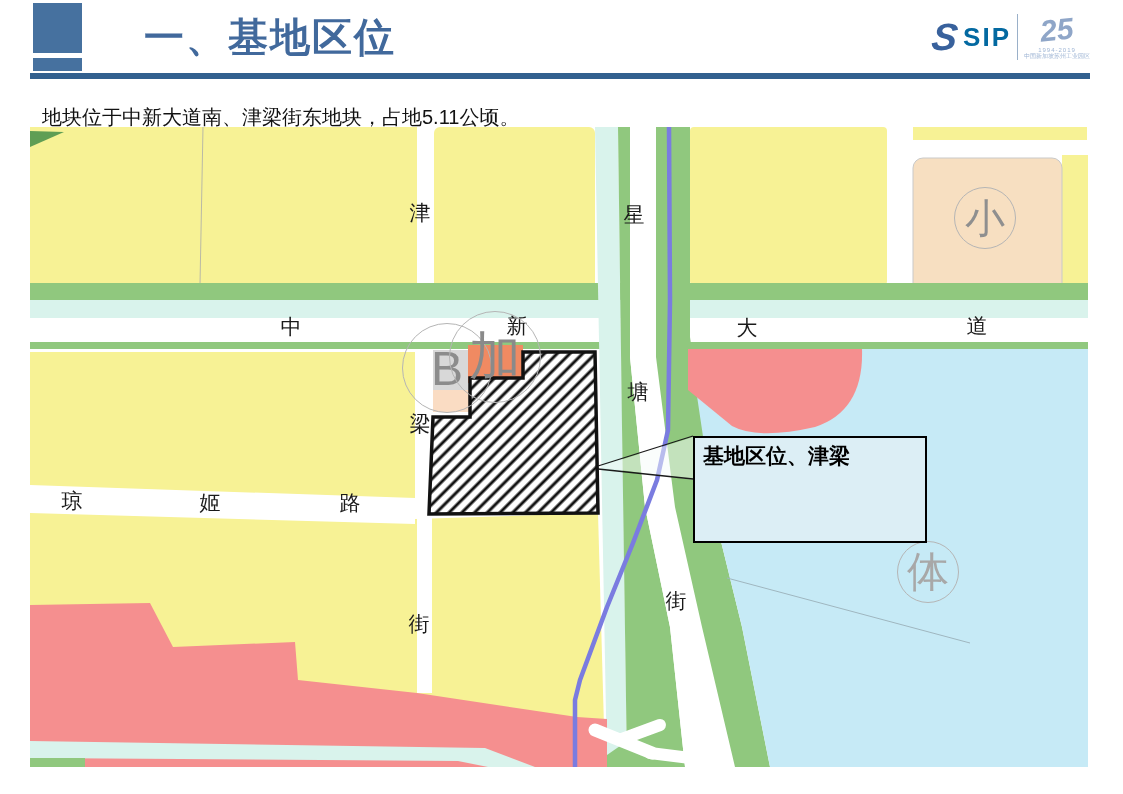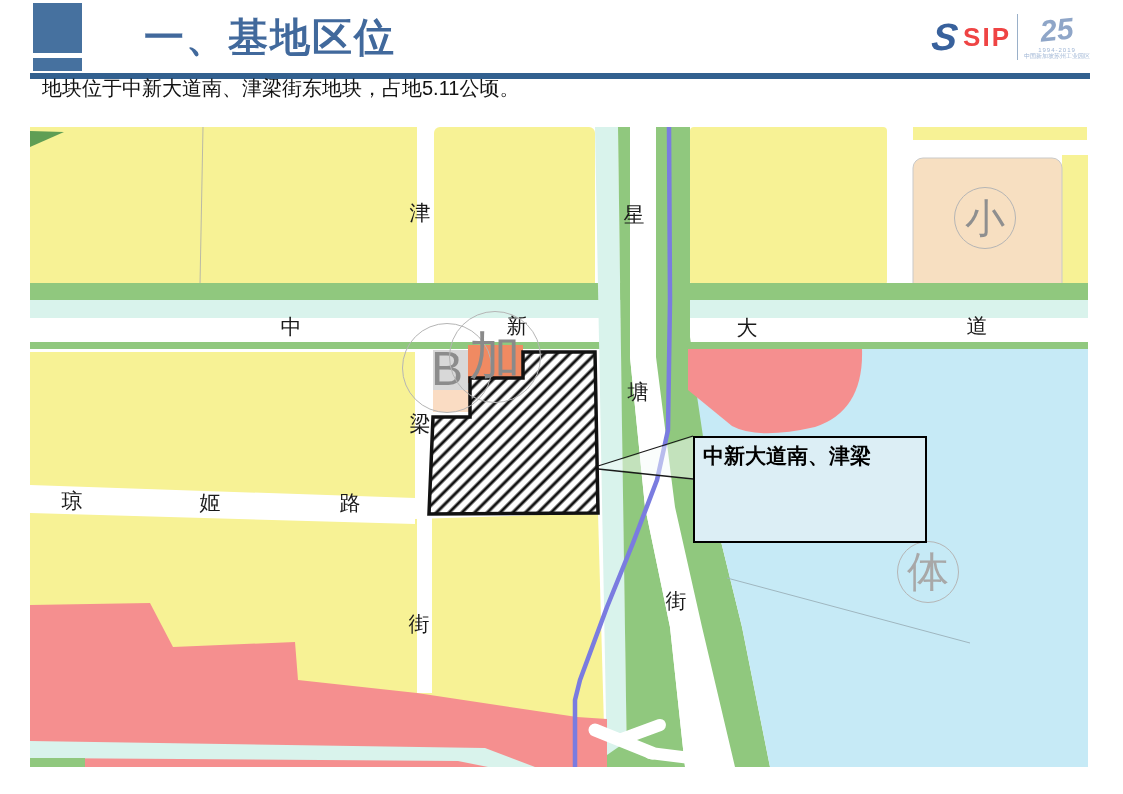--- a/index.html
+++ b/index.html
@@ -6,27 +6,27 @@
   .slide{position:relative;width:1123px;height:794px;background:#ffffff;overflow:hidden;
          font-family:"Liberation Sans","DejaVu Sans",sans-serif;}
   
   .accent-big{position:absolute;left:33px;top:3px;width:49px;height:50px;background:var(--accent_blue);}
   .accent-small{position:absolute;left:33px;top:58px;width:49px;height:13px;background:var(--accent_blue);}
   .page-title{position:absolute;left:96px;top:10px;font-size:40px;font-weight:bold;
               color:var(--title_blue);letter-spacing:2px;white-space:nowrap;margin-left:48px;}
   .header-rule{position:absolute;left:30px;top:73px;width:1060px;height:6px;background:var(--rule_blue);}
   .logo{position:absolute;right:33px;top:12px;display:flex;align-items:center;gap:6px;height:50px;}
   .logo .s-mark{font-size:38px;font-weight:bold;font-style:italic;color:#38619c;line-height:1;transform:skewX(-8deg);}
-  .logo .sip{font-size:26px;font-weight:bold;color:#ef4444;letter-spacing:2px;line-height:1;text-align:center;}
+  .logo .sip{font-size:26px;font-weight:bold;color:#0369a1;letter-spacing:2px;line-height:1;text-align:center;}
   .logo .divider{width:1px;height:46px;background:#9ab0c9;}
   .logo .anniv{display:flex;flex-direction:column;align-items:center;line-height:1;}
   .logo .n25{font-size:30px;font-weight:bold;font-style:italic;color:#8fa6c8;transform:rotate(-6deg);}
   .logo .years{font-size:6px;color:#9db4d4;margin-top:2px;letter-spacing:1px;}
   .logo .org{font-size:6px;color:#9db4d4;letter-spacing:0;}
-  .intro{position:absolute;left:42px;top:75px;font-size:20px;font-weight:500;color:#121212;}
+  .intro{position:absolute;left:42px;top:104px;font-size:20px;font-weight:500;color:#121212;}
   
   .map{position:absolute;left:30px;top:127px;width:1058px;height:640px;overflow:hidden;background:#fff;}
   .map svg{position:absolute;left:0;top:0;}
   .rlabel{position:absolute;transform:translate(-50%,-50%);font-size:21px;color:#1a1a1a;
           font-family:"Liberation Sans","DejaVu Sans",sans-serif;white-space:nowrap;}
   .alabel{position:absolute;transform:translate(-50%,-50%);display:flex;align-items:center;justify-content:center;
           border:1.5px solid #b5b5b5;border-radius:50%;box-sizing:border-box;font-weight:500;}
   .callout{position:absolute;left:663px;top:309px;width:234px;height:107px;box-sizing:border-box;
            background:var(--callout_bg);border:2px solid #000;padding:4px 8px;
            font-size:21px;font-weight:bold;color:#000;line-height:1.3;}
@@ -143,18 +143,18 @@
     <span class="rlabel" style="left:320px;top:376px">路</span>
     <span class="rlabel" style="left:389px;top:497px">街</span>
     <span class="rlabel" style="left:646px;top:474px">街</span>
 
     <div class="alabel" style="left:417px;top:241px;width:90px;height:90px;font-size:48px;color:#8c8c8c">B</div>
     <div class="alabel" style="left:465px;top:230px;width:92px;height:92px;font-size:52px;color:#8a8a8a">加</div>
     <div class="alabel" style="left:955px;top:91px;width:62px;height:62px;font-size:40px;color:#8f8f8f">小</div>
     <div class="alabel" style="left:898px;top:445px;width:62px;height:62px;font-size:42px;color:#a8a8a8">体</div>
 
     <div class="callout">
-      <div>中新大道南、津梁</div>
+      <div>基地区位、津梁</div>
     </div>
   </div>
 
   <div class="page-number">11</div>
 </div>
 
 </body></html>

